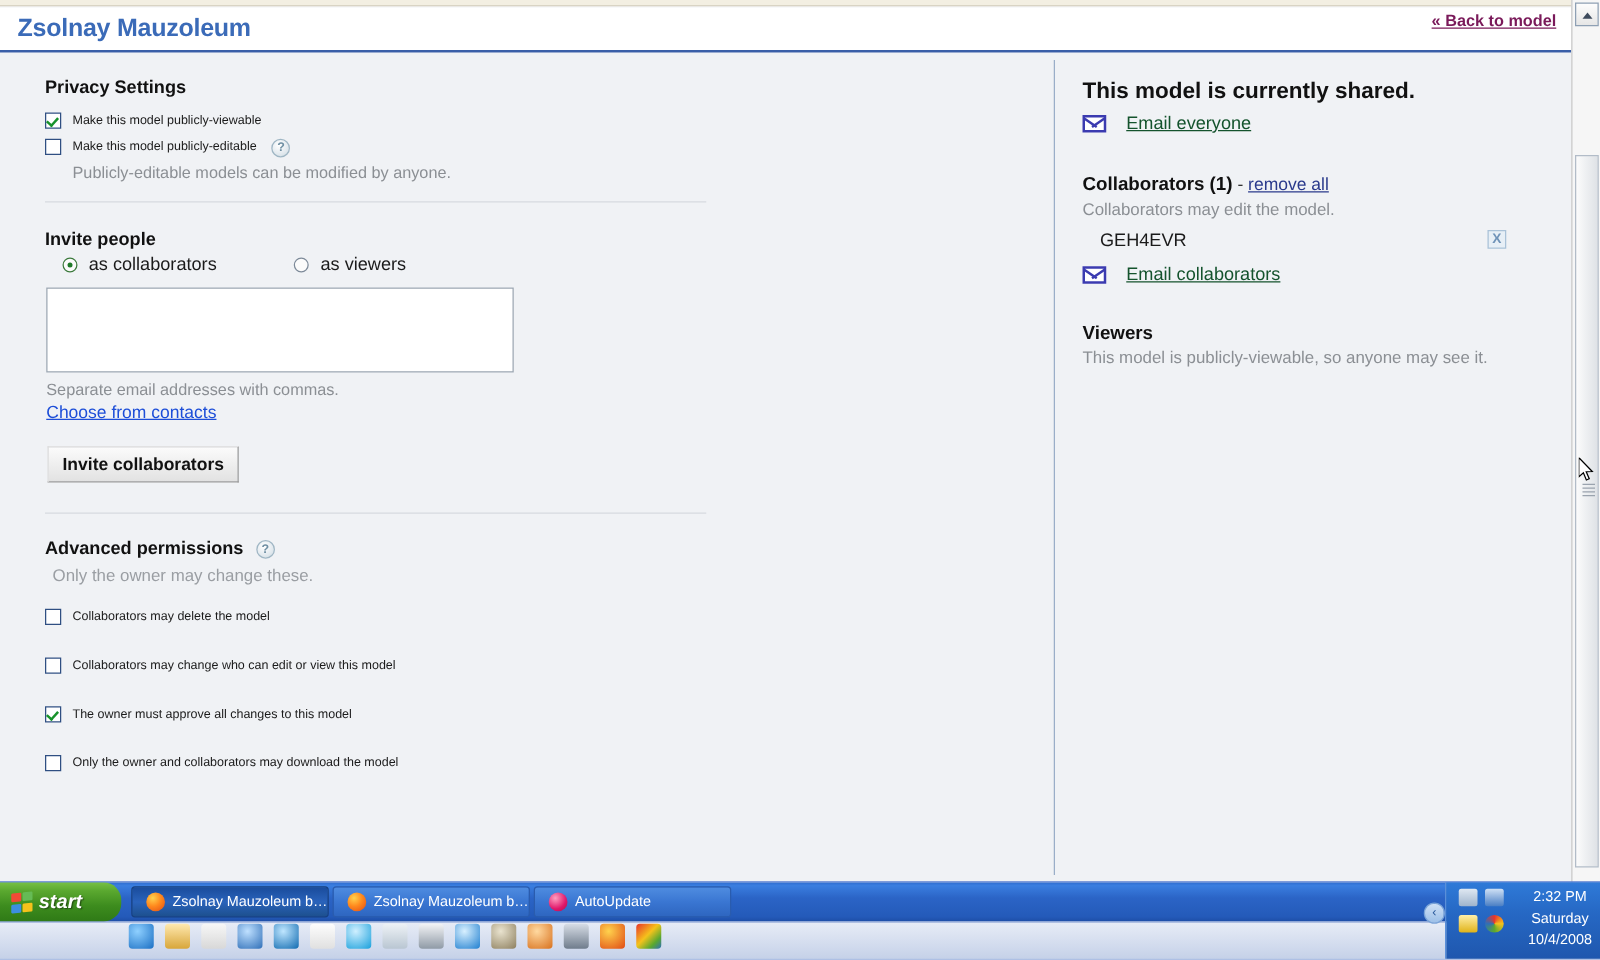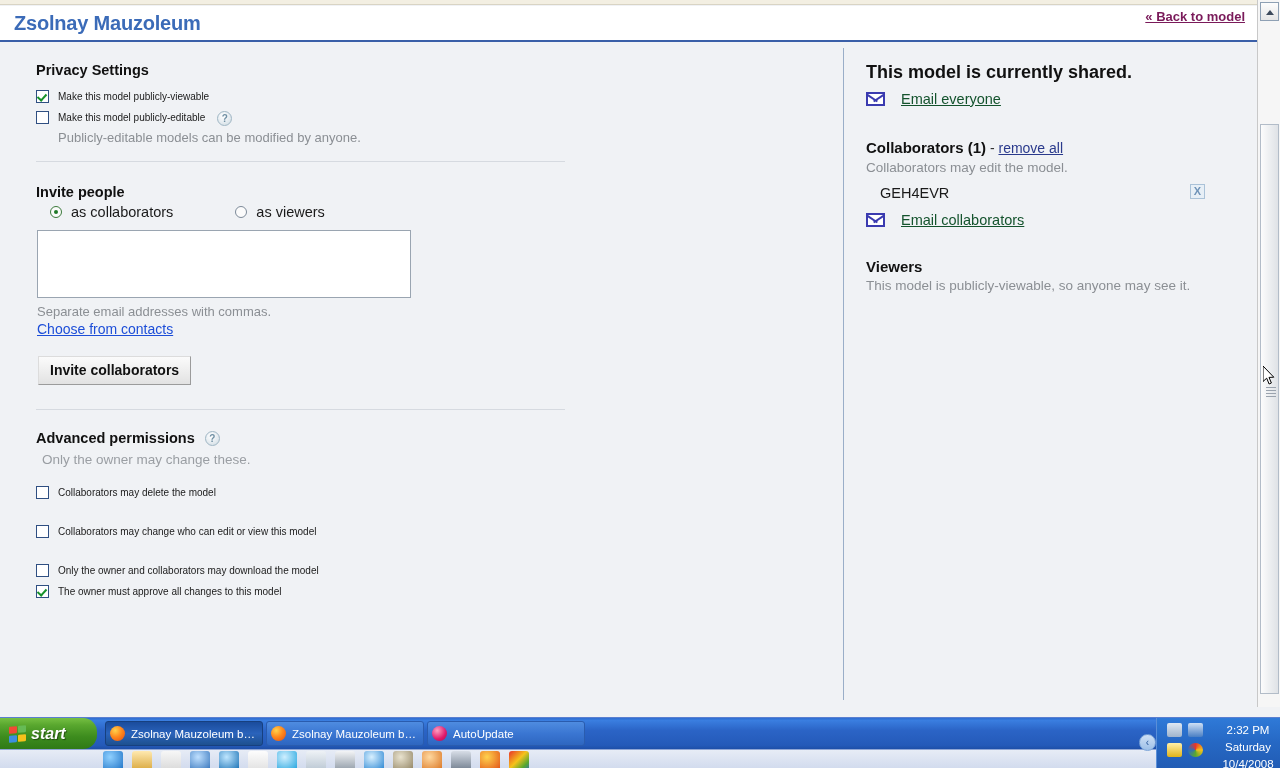--- a/index.html
+++ b/index.html
@@ -197,21 +197,21 @@
     position: absolute; left: 5px; top: 262px; width: 10px; height: 10px;
   }
   .sb-grip i { display: block; height: 1px; background: #9aa3ae; margin-bottom: 2px; }
   .cursor {
     position: absolute; left: 1263px; top: 366px;
     width: 13px; height: 20px; pointer-events: none; z-index: 50;
   }
 
   
   .taskbar {
-    position: absolute; left: 0; bottom: 0; width: 1280px; height: 51px;
+    position: absolute; left: 0; bottom: 0; width: 1280px; height: 63px;
     background: linear-gradient(#d6dff4 0%, #c3d0ec 6%, #aec0e4 100%);
     border-top: 1px solid #5a7fd0;
   }
   .tb-top { position: absolute; left: 0; top: 0; width: 1280px; height: 31px;
             background: linear-gradient(#2f6dd0 0%, #3a7ee0 8%, #2b64c6 40%, #245ab9 88%, #1e4fa8 100%); }
   .tb-bottom { position: absolute; left: 0; top: 31px; width: 1280px; height: 30px;
                background: linear-gradient(#e7ecf6, #d3dcee 60%, #c5d1e8 100%); border-top: 1px solid #8fa6d6; }
   .startbtn {
     position: absolute; left: 0; top: 0; width: 97px; height: 31px;
     background: linear-gradient(#76c043 0%, #5aa82f 22%, #3d8c1e 60%, #2f7a16 100%);
@@ -227,21 +227,21 @@
   .startbtn .flag i:nth-child(1) { background: #f04a36; }
   .startbtn .flag i:nth-child(2) { background: #66bb55; }
   .startbtn .flag i:nth-child(3) { background: #3d8fe0; }
   .startbtn .flag i:nth-child(4) { background: #f5c21b; }
   .startbtn span {
     color: #fff; font-size: 16px; font-style: italic; font-weight: bold;
     text-shadow: 1px 1px 1px rgba(0,0,0,.45);
   }
   .taskbtn {
     position: absolute; top: 3px; height: 25px;
-    display: flex; align-items: center; padding: 0 4px;
+    display: flex; align-items: center; padding: 0 11px;
     font-size: 11.5px; color: #fff; cursor: pointer;
     border-radius: 3px; overflow: hidden; white-space: nowrap;
   }
   .taskbtn.active { background: linear-gradient(#1a4c9c, #2a63bb 50%, #1d508f 100%); border: 1px solid #17407f; }
   .taskbtn.idle   { background: linear-gradient(#4f8ce0, #3a76d2 50%, #2e66c0 100%); border: 1px solid #2a5cae; }
   .tb-ico { width: 15px; height: 15px; border-radius: 50%; margin-right: 6px; flex: 0 0 15px; }
   .ff { background: radial-gradient(circle at 35% 30%, #ffd24d 0%, #ff8a1e 45%, #e04a14 100%); }
   .au { background: radial-gradient(circle at 35% 30%, #ff9ec0 0%, #e0186b 60%, #a7104c 100%); }
 
   .launch { position: absolute; left: 103px; top: 33px; display: flex; gap: 9px; align-items: center; }
@@ -322,27 +322,27 @@
       <div class="note">Only the owner may change these.</div>
 
       <div class="cb-row" style="margin-bottom:20px;">
         <div class="cbox"></div>
         <div class="cb-label">Collaborators may delete the model</div>
       </div>
       <div class="cb-row" style="margin-bottom:20px;">
         <div class="cbox"></div>
         <div class="cb-label">Collaborators may change who can edit or view this model</div>
       </div>
+      <div class="cb-row" style="margin-bottom:20px;">
+        <div class="cbox checked"></div>
+        <div class="cb-label">The owner must approve all changes to this model</div>
+      </div>
       <div class="cb-row">
         <div class="cbox"></div>
         <div class="cb-label">Only the owner and collaborators may download the model</div>
-      </div>
-      <div class="cb-row" style="margin-bottom:20px;">
-        <div class="cbox checked"></div>
-        <div class="cb-label">The owner must approve all changes to this model</div>
       </div>
     </div>
 
     <div class="right-col">
       <div class="rc-title">This model is currently shared.</div>
 
       <div class="mail-row">
         <span class="env"></span>
         <span class="mail-link">Email everyone</span>
       </div>

